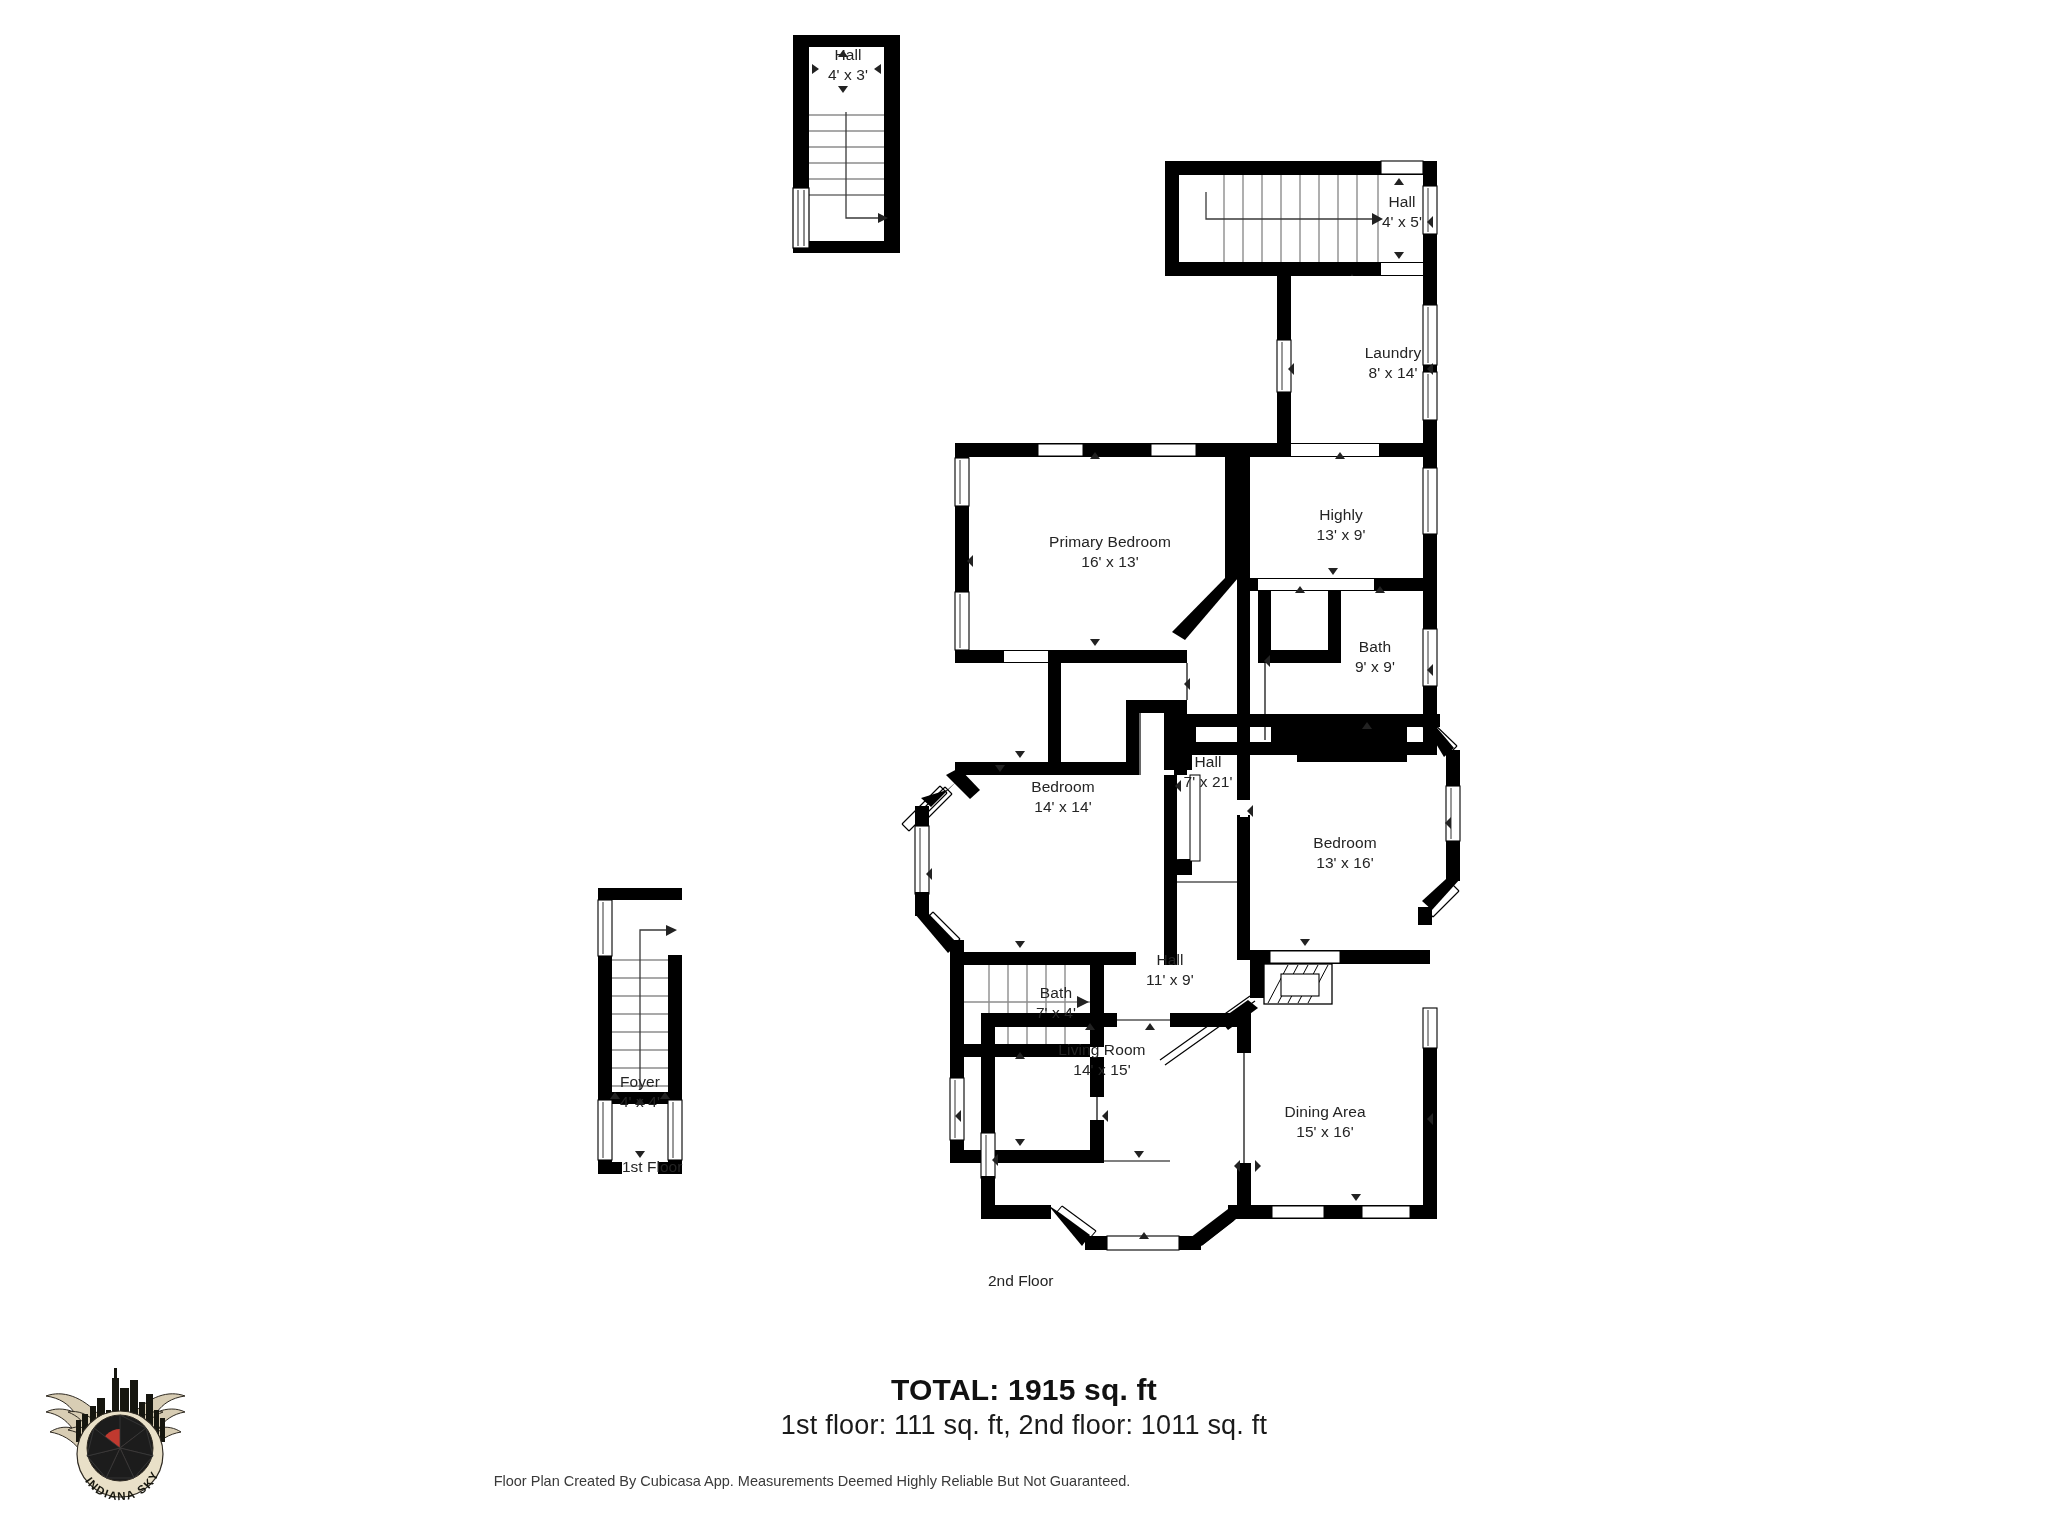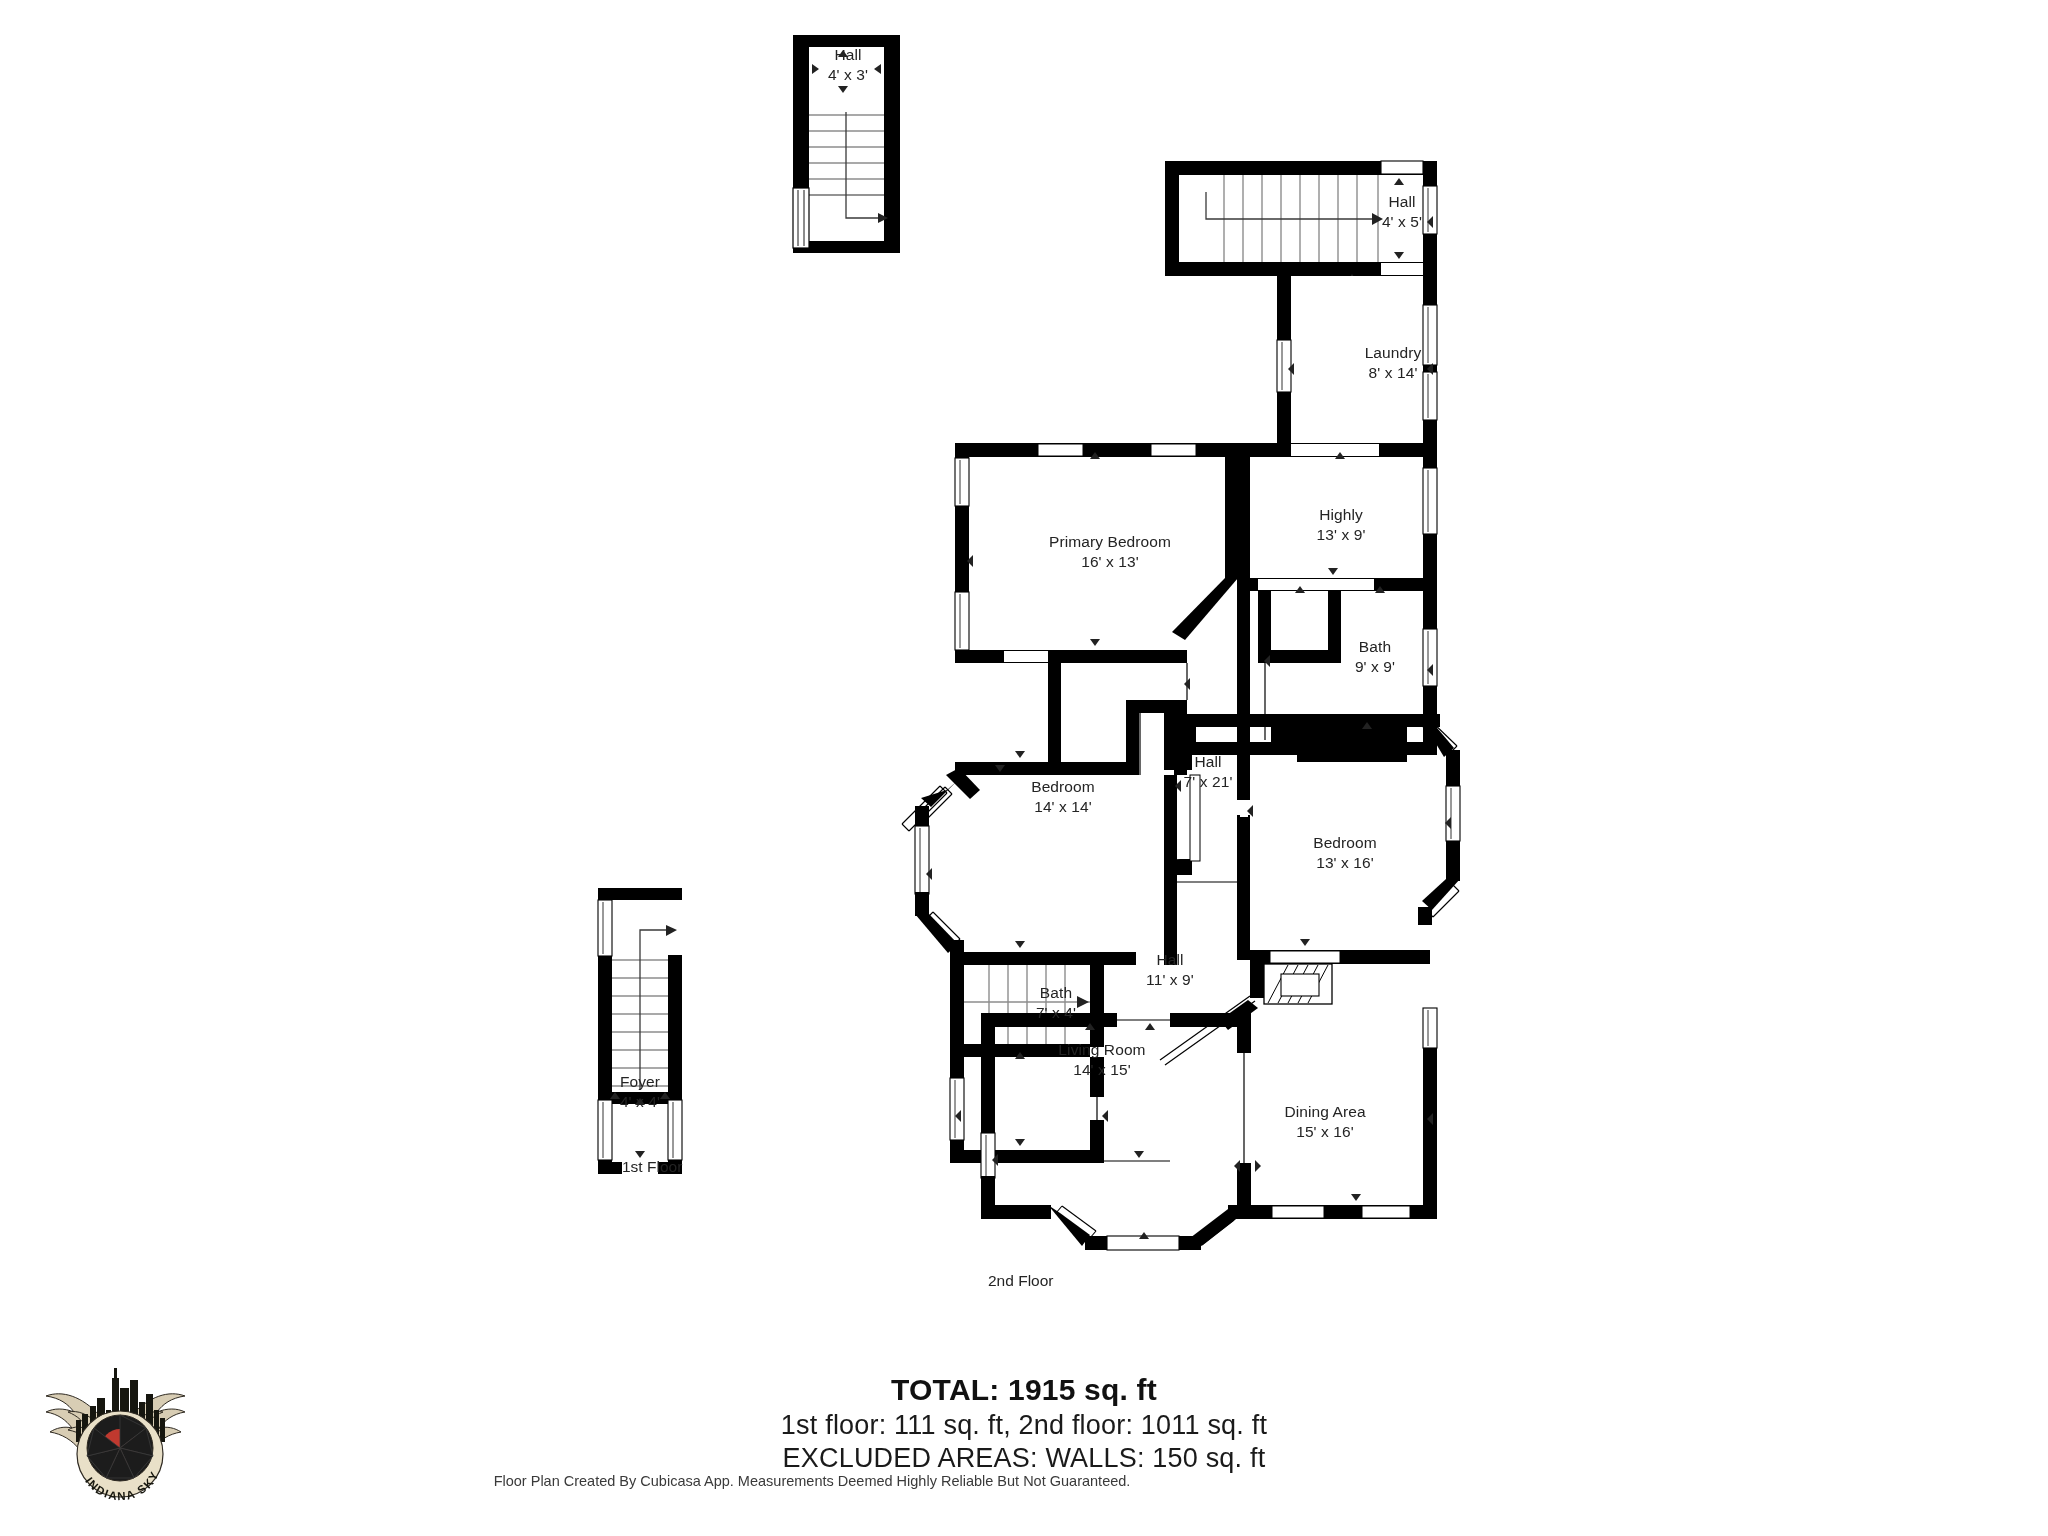--- a/index.html
+++ b/index.html
@@ -612,21 +612,20 @@
   <span class="rl-name">Foyer</span>
   <span class="rl-dim">4' x 4'</span>
 </div>
 
 <div class="floor-caption" style="left:622px; top:1158px;">1st Floor</div>
 <div class="floor-caption" style="left:988px; top:1272px;">2nd Floor</div>
 
 <div id="summary">
   <div class="total-line">TOTAL: 1915 sq. ft</div>
   <div class="sub-line">1st floor: 111 sq. ft, 2nd floor: 1011 sq. ft</div>
-  <div class="sub-line">EXCLUDED AREAS: WALLS: 150 sq. ft</div>
 </div>
 <div id="disclaimer">Floor Plan Created By Cubicasa App. Measurements Deemed Highly Reliable But Not Guaranteed.</div>
 
 <svg id="logo" viewBox="0 0 155 150" xmlns="http://www.w3.org/2000/svg">
 
   <g stroke="#2f2a22" stroke-width="1" fill="#d8cdb4">
     <path d="M 62 58 C 44 38 24 32 8 38 C 22 40 30 46 36 54 C 26 50 16 50 8 54
              C 20 56 28 62 34 70 C 26 68 18 70 12 74 C 24 76 34 82 42 92
              C 48 86 56 72 62 58 Z"></path>
     <path d="M 93 58 C 111 38 131 32 147 38 C 133 40 125 46 119 54 C 129 50 139 50 147 54

